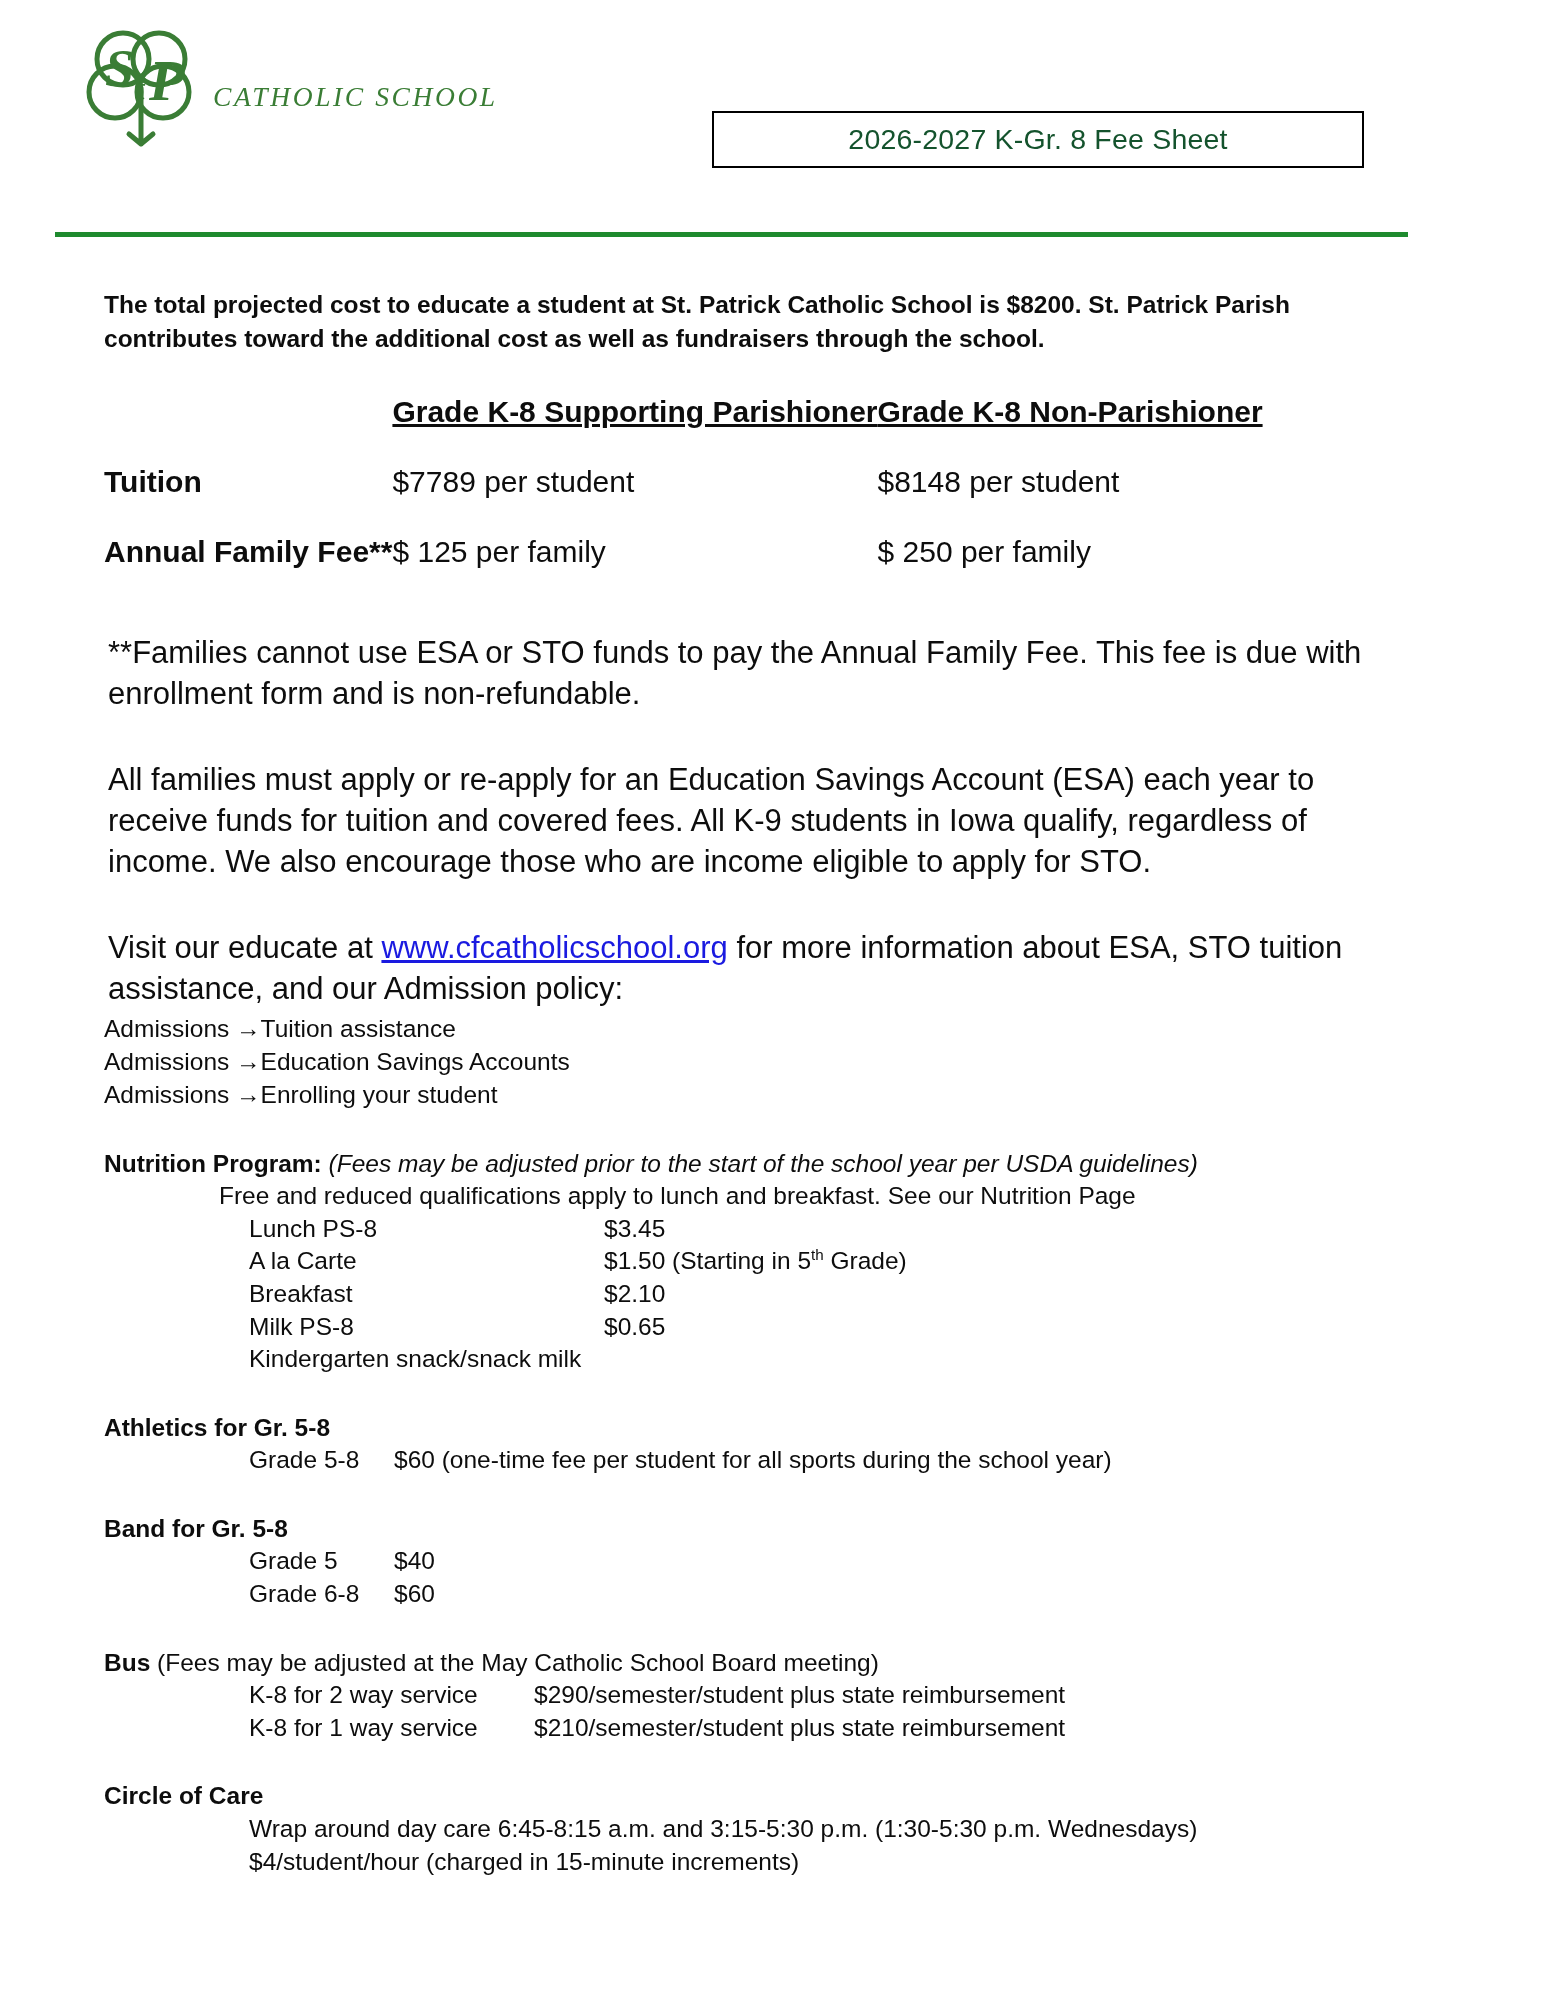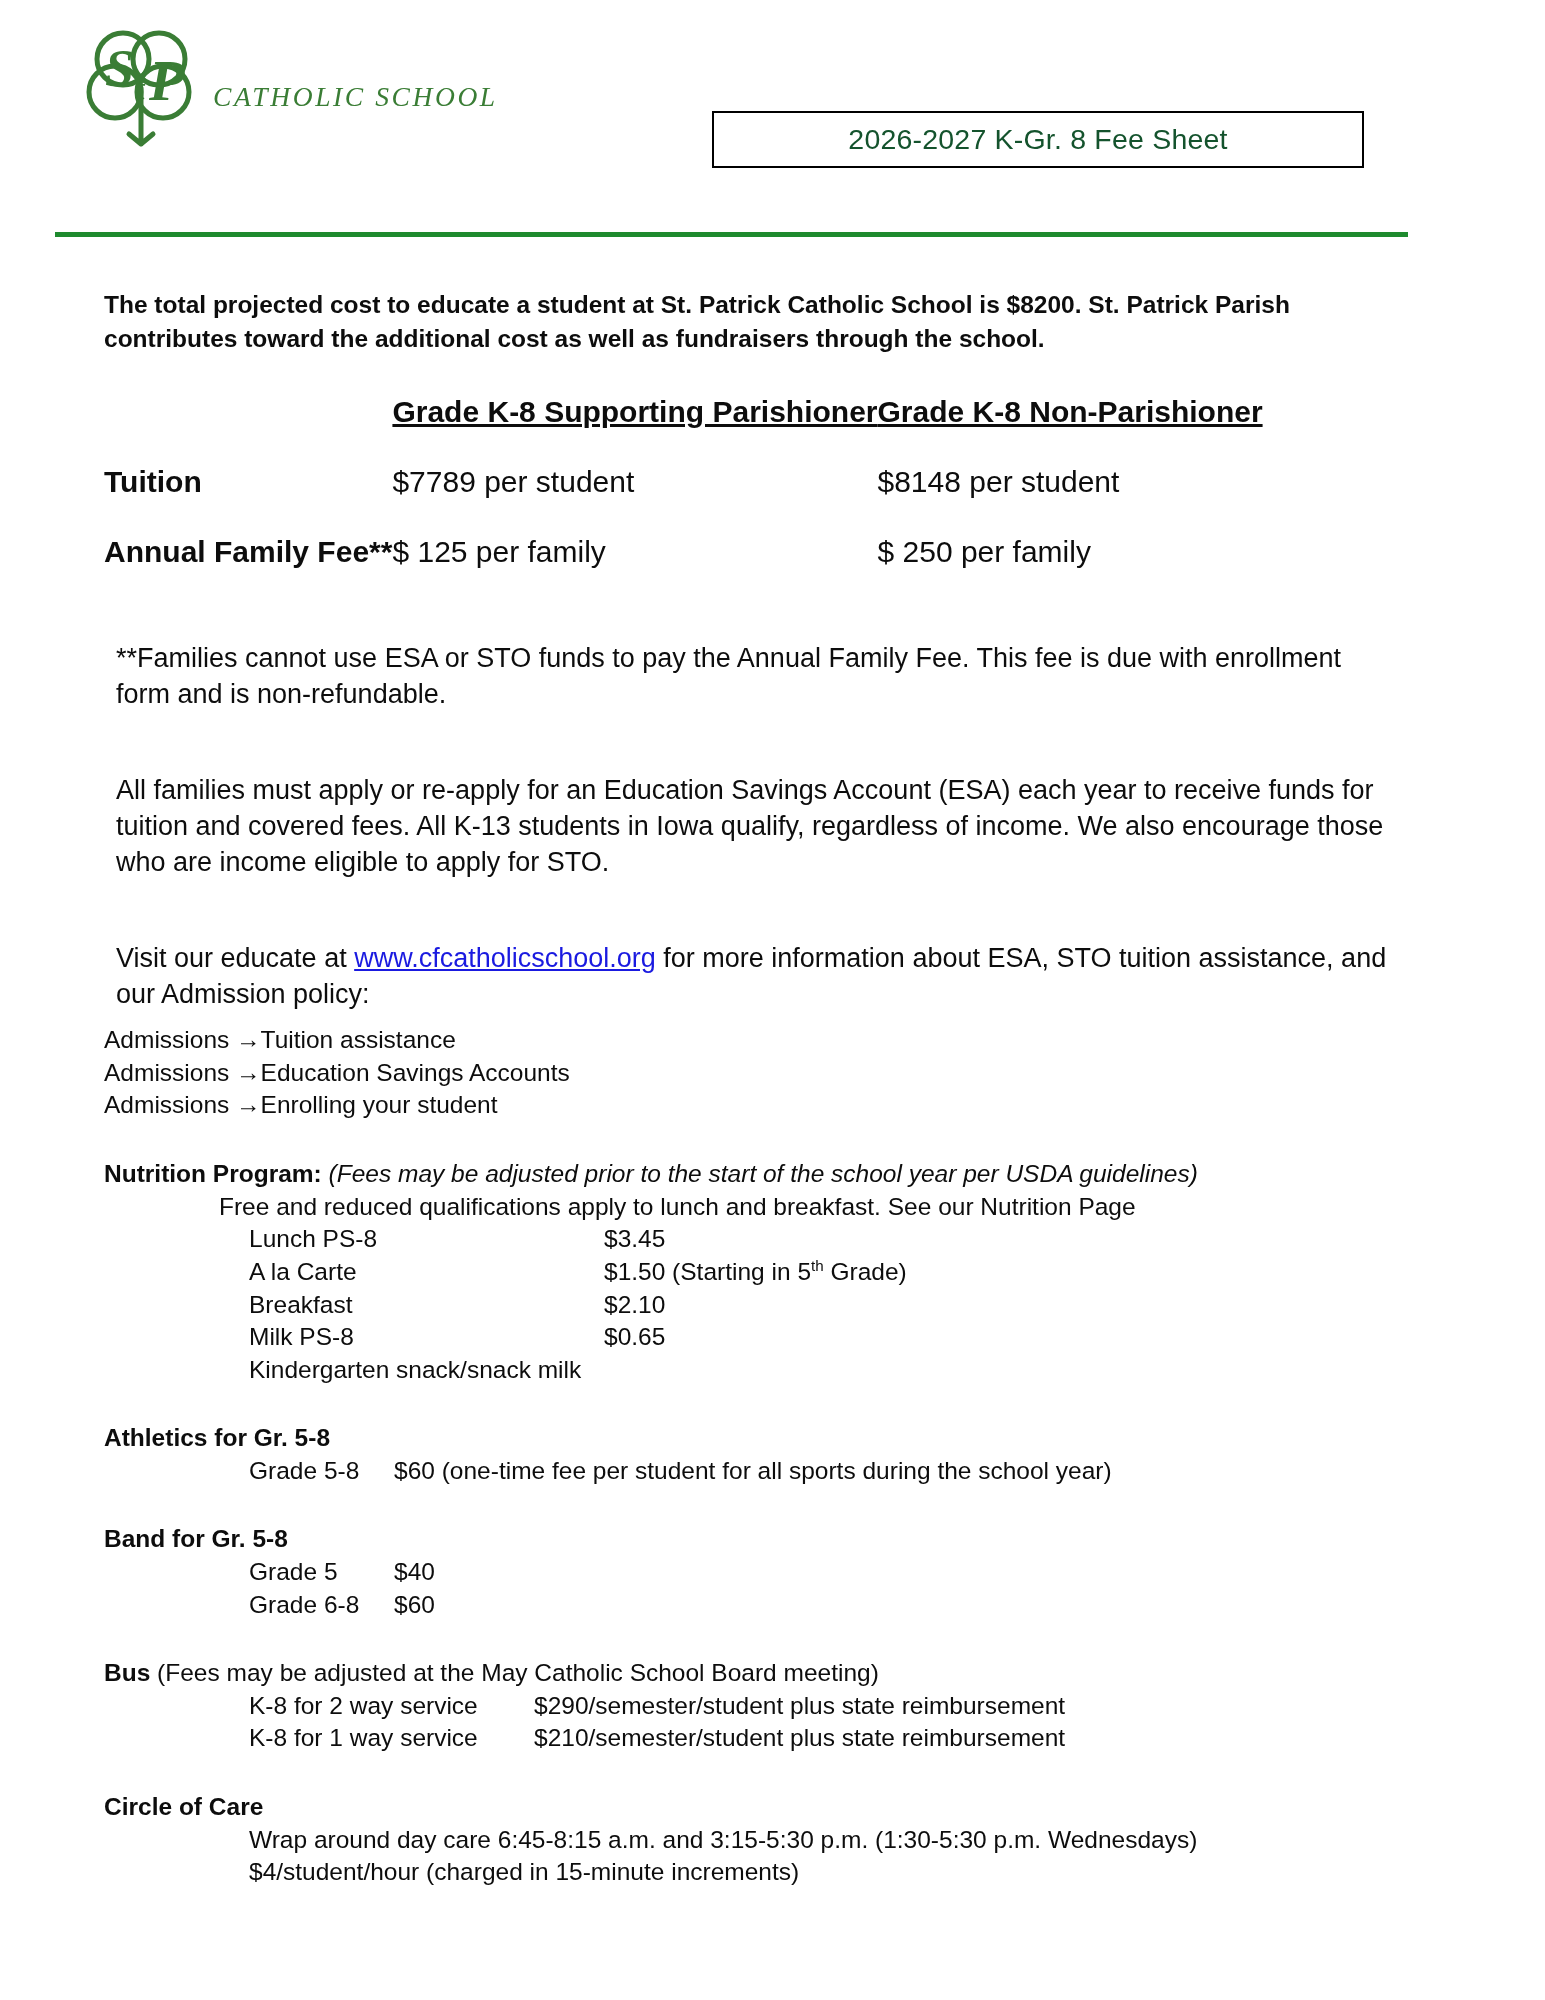--- a/index.html
+++ b/index.html
@@ -134,23 +134,23 @@
     white-space: nowrap;
   }
   .fee-head-a { padding-left: 248px; }
   .fee-head-b { padding-left: 8px; }
   .row-label { font-weight: bold; white-space: nowrap; }
   .cell-a { padding-left: 248px; white-space: nowrap; }
   .cell-b { padding-left: 8px; white-space: nowrap; }
   .fee-row-tuition td { padding-bottom: 30px !important; }
 
   .para {
-    margin: 12px;
+    margin: 4px;
     width: 1285px;
-    font-size: 27px;
+    font-size: 31px;
     line-height: 1.335;
   }
   .gap-lg { height: 56px; }
   .gap-md { height: 36px; }
 
   a.weblink {
     color: #1a1ae0;
     text-decoration: underline;
   }
 
@@ -232,21 +232,21 @@
           <td class="cell-a">$ 125 per family</td>
           <td class="cell-b"> $ 250 per family</td>
         </tr>
       </tbody>
     </table>
 
     <div class="gap-lg"></div>
     <p class="para">**Families cannot use ESA or STO funds to pay the Annual Family Fee. This fee is due with enrollment form and is non-refundable.</p>
 
     <div class="gap-md"></div>
-    <p class="para">All families must apply or re-apply for an Education Savings Account (ESA) each year to receive funds for tuition and covered fees. All K-13 students in Iowa qualify, regardless of income. We also encourage those who are income eligible to apply for STO.</p>
+    <p class="para">All families must apply or re-apply for an Education Savings Account (ESA) each year to receive funds for tuition and covered fees. All K-9 students in Iowa qualify, regardless of income. We also encourage those who are income eligible to apply for STO.</p>
 
     <div class="gap-md"></div>
     <p class="para"><span>Visit our educate at </span><a class="weblink" href="#">www.cfcatholicschool.org</a><span> for more information about ESA, STO tuition assistance, and our Admission policy:</span></p>
     <p class="admission-line">Admissions →Tuition assistance</p>
     <p class="admission-line">Admissions →Education Savings Accounts</p>
     <p class="admission-line">Admissions →Enrolling your student</p>
 
     <div class="gap-md"></div>
     <p class="sec-title"><span>Nutrition Program:</span> <span class="ital">(Fees may be adjusted prior to the start of the school year per USDA guidelines)</span></p>
     <p class="indent1">Free and reduced qualifications apply to lunch and breakfast. See our Nutrition Page</p>

